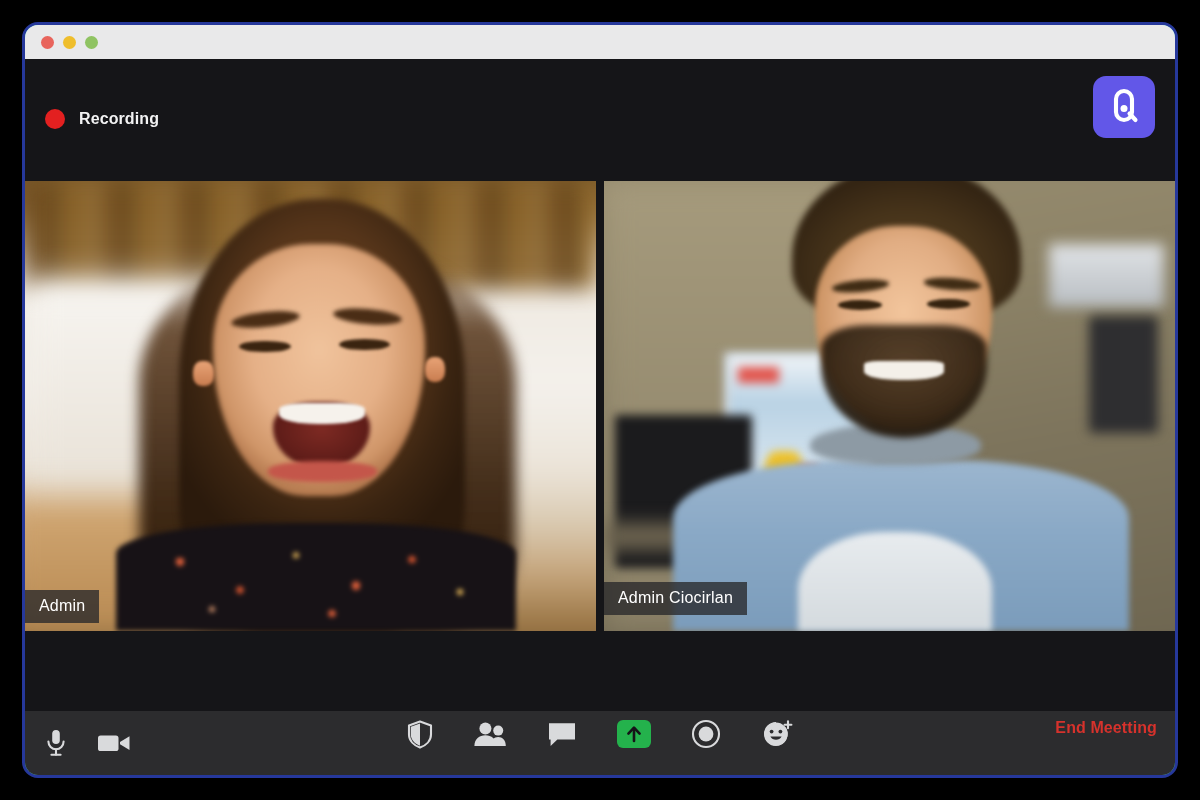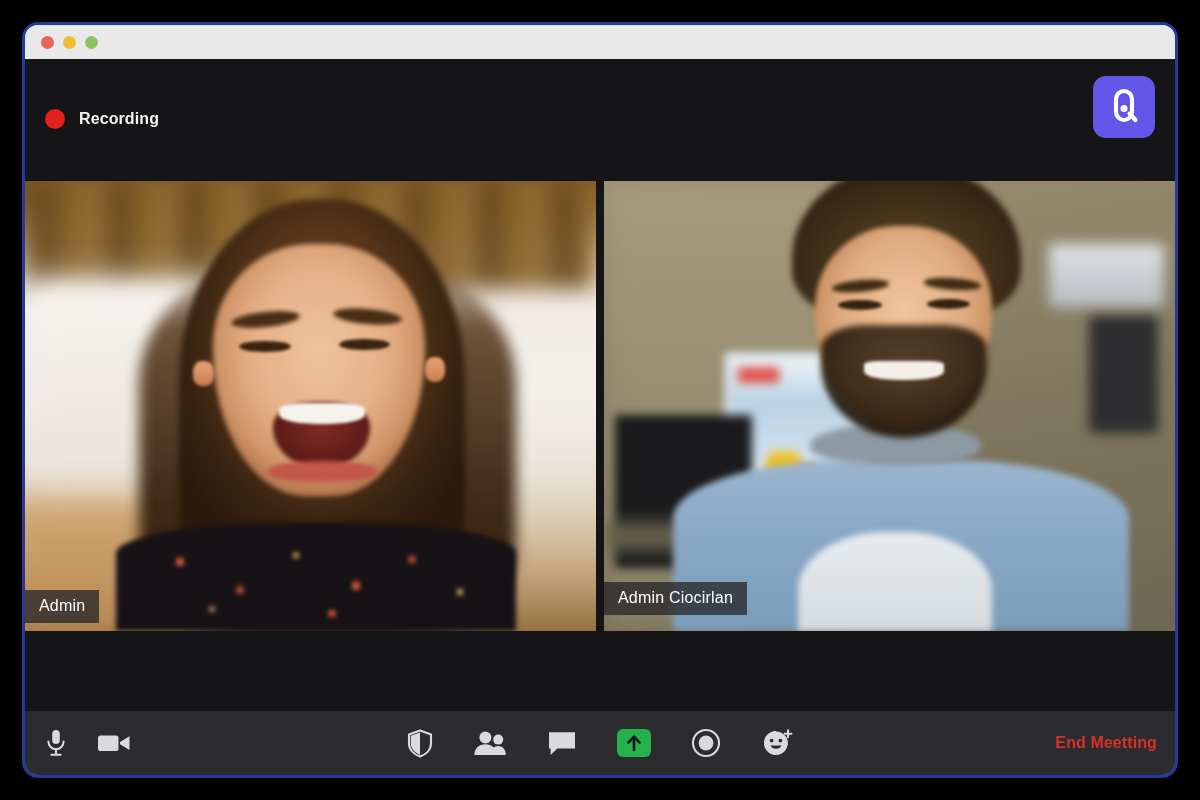--- a/index.html
+++ b/index.html
@@ -307,23 +307,22 @@
   #video-underspace {
     flex: 1 1 auto;
     background: #151518;
   }
 
   
   #toolbar {
     flex: 0 0 64px;
     background: #2c2c2e;
     display: flex;
-    align-items: center;
     position: relative;
-    padding: 0 18px;
+    padding: 8px 18px;
   }
   #toolbar-left  { display: flex; align-items: center; gap: 28px; }
   #toolbar-center {
     position: absolute;
     left: 50%;
     transform: translateX(-50%);
     display: flex;
     align-items: center;
     gap: 40px;
   }

